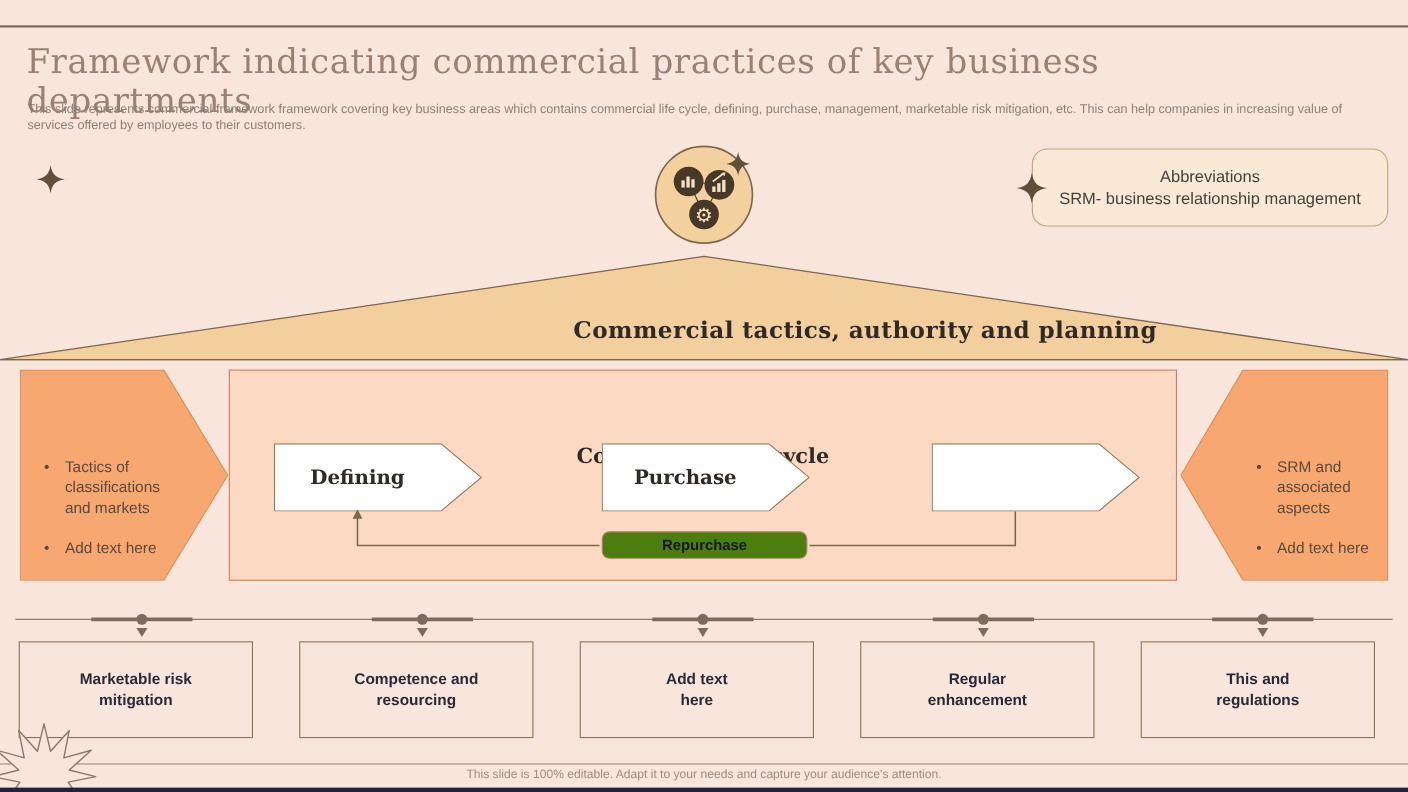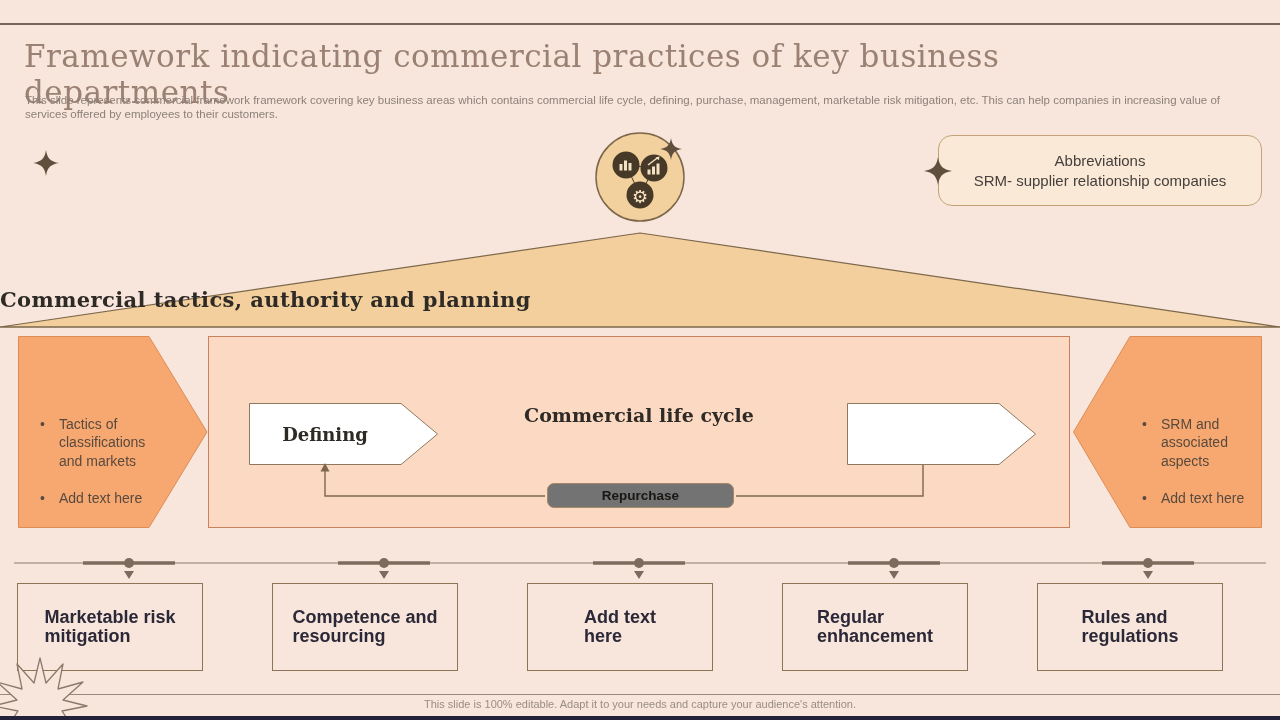--- a/index.html
+++ b/index.html
@@ -13,45 +13,45 @@
   .title { top:38px; left:24px; width:1180px;
            font-family:"DejaVu Serif", serif; font-size:31px; font-weight:400;
            color:#9a8173; letter-spacing:0.5px; }
   .desc { top:93px; left:25px; width:1216px; font-size:11.5px; line-height:14px; color:#8c8179; }
 
   .abbrev-box { top:135px; left:938px; width:324px; height:71px;
                 background:#fbe9d8; border:1px solid #c1a377; border-radius:14px;
                 display:flex; flex-direction:column; align-items:center; justify-content:center;
                 font-size:15px; line-height:20px; color:#45403c; text-align:right; }
 
-  .pyramid-label { top:287px; left:0; width:1052px; text-align:left;
+  .pyramid-label { top:287px; left:0; width:1052px; text-align:right;
                    font-family:"DejaVu Serif", serif; font-weight:bold; font-size:21px;
                    color:#2e2a26; letter-spacing:0.4px; }
 
   .life-box { top:336px; left:208px; width:862px; height:192px;
               background:#fcd9c2; border:1.5px solid #ca825e; }
   .life-title { position:absolute; top:22px; left:0; width:100%; text-align:center;
                 font-family:"DejaVu Serif", serif; font-weight:bold; font-size:19px; color:#2e2a26;margin-top:45px; }
   .stage { position:absolute; top:66px; width:190px; height:62px; }
   .stage-label { position:absolute; top:0; left:0; width:152px; height:62px;
                  display:flex; align-items:center; justify-content:center;
                  font-family:"DejaVu Serif", serif; font-weight:bold; font-size:18px; color:#2e2a26; }
   .loop-box { position:absolute; top:146px; left:338px; width:187px; height:25px;
-              background:#737373; border:1px solid #a5876a; border-radius:7px;
+              background:#4d7c0f; border:1px solid #a5876a; border-radius:7px;
               display:flex; align-items:center; justify-content:center;
               font-weight:bold; font-size:13.5px; color:#191613; }
 
   .callout-list { width:140px; list-style:none; font-size:14px; line-height:18.5px;
                   color:#584a3e; white-space:pre-line; }
   .callout-list li { position:relative; padding-left:21px; }
   .callout-list li::before { content:"\2022"; position:absolute; left:2px; top:0; }
 
-  .bottom-box { top:583px; width:186px; height:88px; border:1px solid #8c7456;
-                display:flex; align-items:center; justify-content:center; text-align:left;
-                font-weight:bold; font-size:18px; line-height:19px; color:#2b2837; white-space:pre-line; }
+  .bottom-box { top:583px; width:213px; height:88px; border:1px solid #8c7456;
+                display:flex; align-items:center; justify-content:center; text-align:center;
+                font-weight:bold; font-size:14px; line-height:19px; color:#2b2837; white-space:pre-line; }
 
   .bottom-rule { top:694px; left:0; width:1280px; height:1px; background:#9a8a7c; }
   .footer { top:698px; left:0; width:1280px; text-align:center; font-size:11px; color:#998c85; }
   .navy-bar { top:716px; left:0; width:1280px; height:4px; background:#22223a; }
 </style>
 </head>
 <body>
 
 <div class="slide">
 
@@ -82,21 +82,21 @@
     <path d="M73.5 33.5 L69.5 34.5 L72.8 37.2 Z" fill="#f4e2c4"></path>
     <text x="54" y="73" font-size="18" fill="#f4e2c4" text-anchor="middle" dominant-baseline="central" font-family="DejaVu Sans, sans-serif">⚙</text>
   </svg>
 
   <svg class="abs" style="top:138px;left:660px;" width="22" height="22" viewBox="0 0 24 24">
     <path d="M12 0 C13.2 7.8 16.2 10.8 24 12 C16.2 13.2 13.2 16.2 12 24 C10.8 16.2 7.8 13.2 0 12 C7.8 10.8 10.8 7.8 12 0 Z" fill="#5f4f3c"></path>
   </svg>
 
   <div class="abs abbrev-box">
     <div>Abbreviations</div>
-    <div>SRM- supplier relationship companies</div>
+    <div>SRM- business relationship management</div>
   </div>
   <svg class="abs" style="top:157px;left:924px;" width="28" height="28" viewBox="0 0 24 24">
     <path d="M12 0 C13.2 7.8 16.2 10.8 24 12 C16.2 13.2 13.2 16.2 12 24 C10.8 16.2 7.8 13.2 0 12 C7.8 10.8 10.8 7.8 12 0 Z" fill="#5f4f3c"></path>
   </svg>
 
   <svg class="abs" style="top:230px;left:0;" width="1280" height="102" viewBox="0 0 1280 102">
     <polygon points="640,3 1280,97 0,97" fill="#f2cf9d" stroke="#7d674a" stroke-width="1.2"></polygon>
     <line x1="0" y1="97" x2="1280" y2="97" stroke="#7d674a" stroke-width="1.2"></line>
   </svg>
   <div class="abs pyramid-label">Commercial tactics, authority and planning</div>
@@ -114,20 +114,26 @@
   <div class="abs life-box">
     <div class="life-title">Commercial life cycle</div>
 
     <div class="stage" style="left:40px;">
       <svg width="190" height="62" viewBox="0 0 190 62">
         <polygon points="0.5,0.5 152,0.5 188.5,31 152,61.5 0.5,61.5" fill="#ffffff" stroke="#8e795c" stroke-width="1"></polygon>
       </svg>
       <div class="stage-label">Defining</div>
     </div>
 
+    <div class="stage" style="left:338px;">
+      <svg width="190" height="62" viewBox="0 0 190 62">
+        <polygon points="0.5,0.5 152,0.5 188.5,31 152,61.5 0.5,61.5" fill="#ffffff" stroke="#8e795c" stroke-width="1"></polygon>
+      </svg>
+      <div class="stage-label">Purchase</div>
+    </div>
 
     <div class="stage" style="left:638px;">
       <svg width="190" height="62" viewBox="0 0 190 62">
         <polygon points="0.5,0.5 152,0.5 188.5,31 152,61.5 0.5,61.5" fill="#ffffff" stroke="#8e795c" stroke-width="1"></polygon>
       </svg>
     </div>
 
     <svg class="abs" style="top:0;left:0;" width="862" height="192" viewBox="0 0 862 192">
       <path d="M 714 128 L 714 159 L 527 159" fill="none" stroke="#7d674a" stroke-width="1.4"></path>
       <path d="M 336 159 L 116 159 L 116 131" fill="none" stroke="#7d674a" stroke-width="1.4"></path>
@@ -169,21 +175,21 @@
   </svg>
 
   <div class="abs bottom-box" style="left:17px;">Marketable risk
 mitigation</div>
   <div class="abs bottom-box" style="left:272px;">Competence and
 resourcing</div>
   <div class="abs bottom-box" style="left:527px;">Add text
 here</div>
   <div class="abs bottom-box" style="left:782px;">Regular
 enhancement</div>
-  <div class="abs bottom-box" style="left:1037px;">Rules and
+  <div class="abs bottom-box" style="left:1037px;">This and
 regulations</div>
 
   <div class="abs bottom-rule"></div>
 
   <svg class="abs" style="top:652px;left:-8px;" width="96" height="96" viewBox="0 0 96 96">
     <polygon points="48,6 54,31 71,12 66,37 91,30 71,48 95,54 70,59 84,80 61,65 60,92 48,68 36,92 35,65 12,80 26,59 1,54 25,48 5,30 30,37 25,12 42,31" fill="#f8e6dc" stroke="#8a7a6b" stroke-width="1.3" stroke-linejoin="round"></polygon>
   </svg>
 
   <div class="abs footer">This slide is 100% editable. Adapt it to your needs and capture your audience's attention.</div>
   <div class="abs navy-bar"></div>

